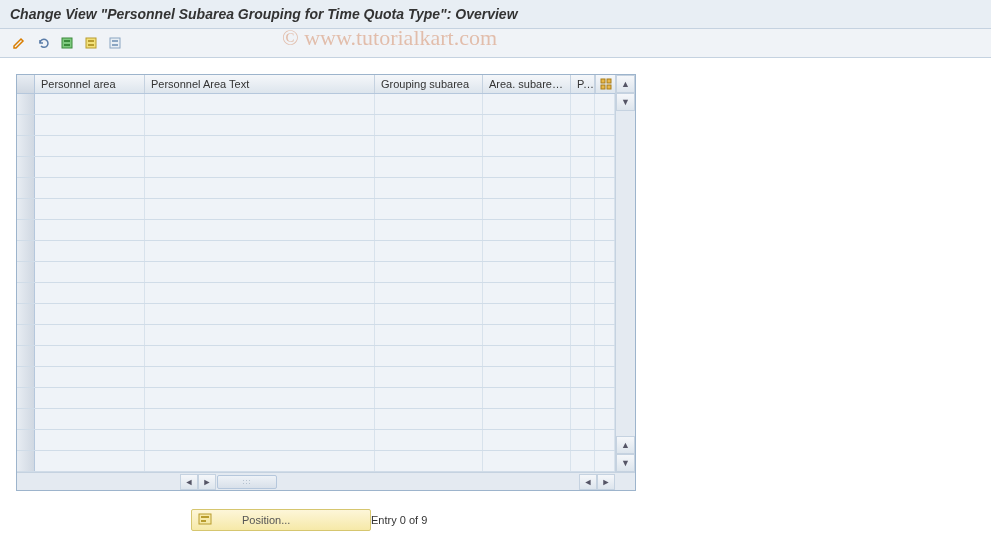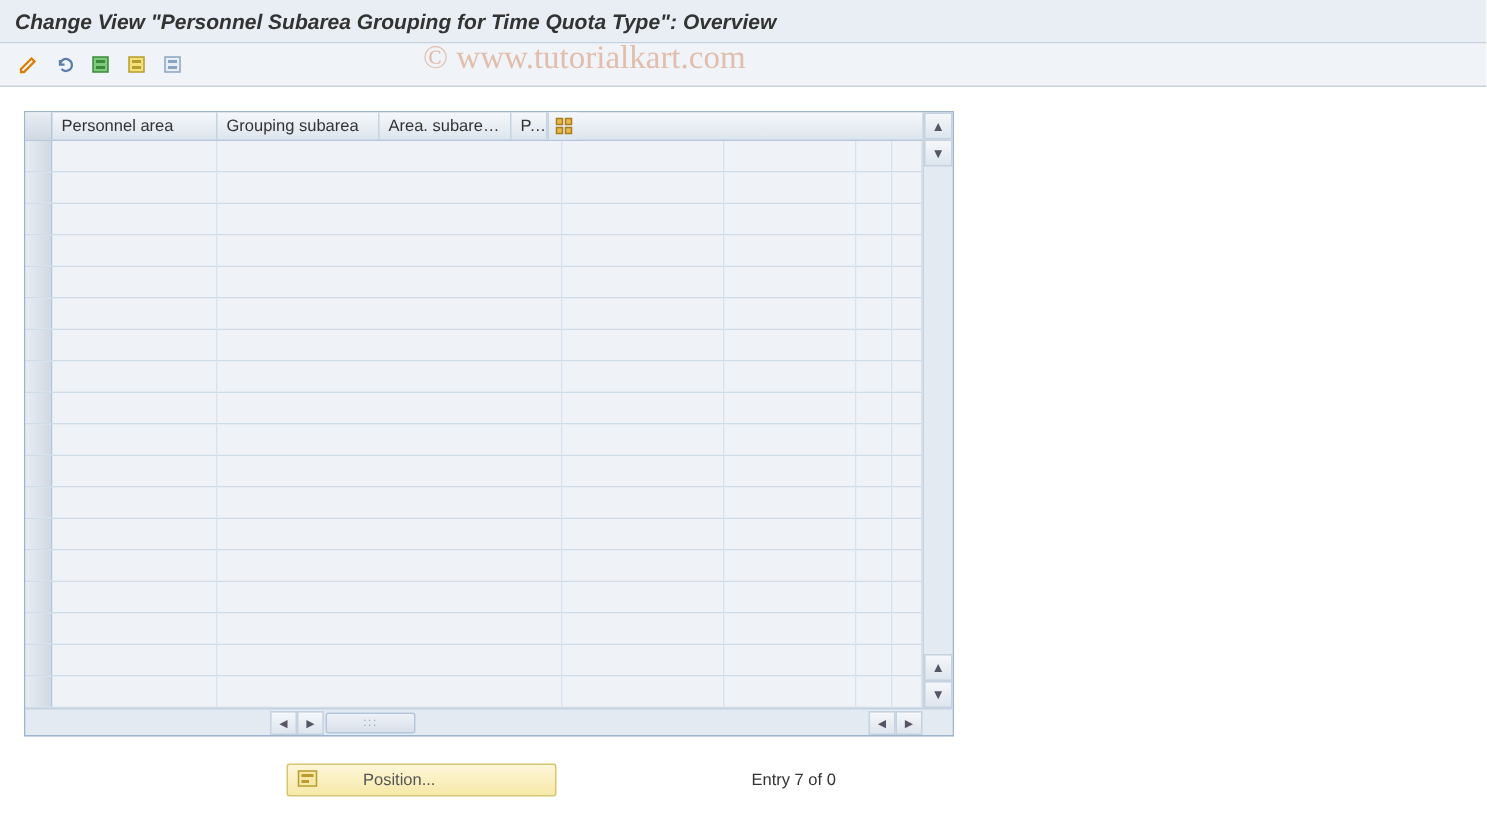--- a/index.html
+++ b/index.html
@@ -164,21 +164,20 @@
       justify-content:center;
       color:#9ab;
       font-size:8px;
       letter-spacing:1px;
     }
     .hscroll-track { flex: 1; }
     .footer-bar {
       margin-top: 18px;
       display: flex;
       align-items: center;
-      gap: 130px;
       padding-left: 175px;
     }
     .position-btn {
       width: 180px;
       height: 22px;
       background: linear-gradient(#fdf6d9, #f6e9a8);
       border: 1px solid #d6c66f;
       border-radius: 2px;
       display: flex;
       align-items: center;
@@ -239,20 +238,21 @@
 
 <div class="watermark">© www.tutorialkart.com</div>
 
 <div class="content-area">
   <div class="table-container">
     <div class="table-wrapper">
       <div class="data-table">
         <div class="header-row">
           <div class="row-selector-header"></div>
           <div class="header-cell col-pers-area">Personnel area</div>
+          <div class="header-cell col-area-text">Personnel Area Text</div>
           <div class="header-cell col-subarea">Grouping subarea</div>
           <div class="header-cell col-subtext">Area. subarea ...</div>
           <div class="header-cell col-last">P...</div>
           <div class="settings-header">
             <svg width="12" height="12" viewBox="0 0 12 12">
                 <rect x="1" y="1" width="4" height="4" fill="#e8b84a" stroke="#a87d1a"></rect>
                 <rect x="7" y="1" width="4" height="4" fill="#e8b84a" stroke="#a87d1a"></rect>
                 <rect x="1" y="7" width="4" height="4" fill="#e8b84a" stroke="#a87d1a"></rect>
                 <rect x="7" y="7" width="4" height="4" fill="#e8b84a" stroke="#a87d1a"></rect>
               </svg>
@@ -448,15 +448,15 @@
     <button class="position-btn">
       <span class="icn">
         <svg width="14" height="12" viewBox="0 0 14 12">
             <rect x="1" y="1" width="12" height="10" fill="#f6e9a8" stroke="#b89c2e"></rect>
             <rect x="3" y="3" width="8" height="2" fill="#b89c2e"></rect>
             <rect x="3" y="7" width="5" height="2" fill="#b89c2e"></rect>
           </svg>
       </span>
       <span>Position...</span>
     </button>
-    <span class="entry-text">Entry 7 of 0</span>
+    <span class="entry-text">Entry 0 of 9</span>
   </div>
 </div>
 
 </body></html>

